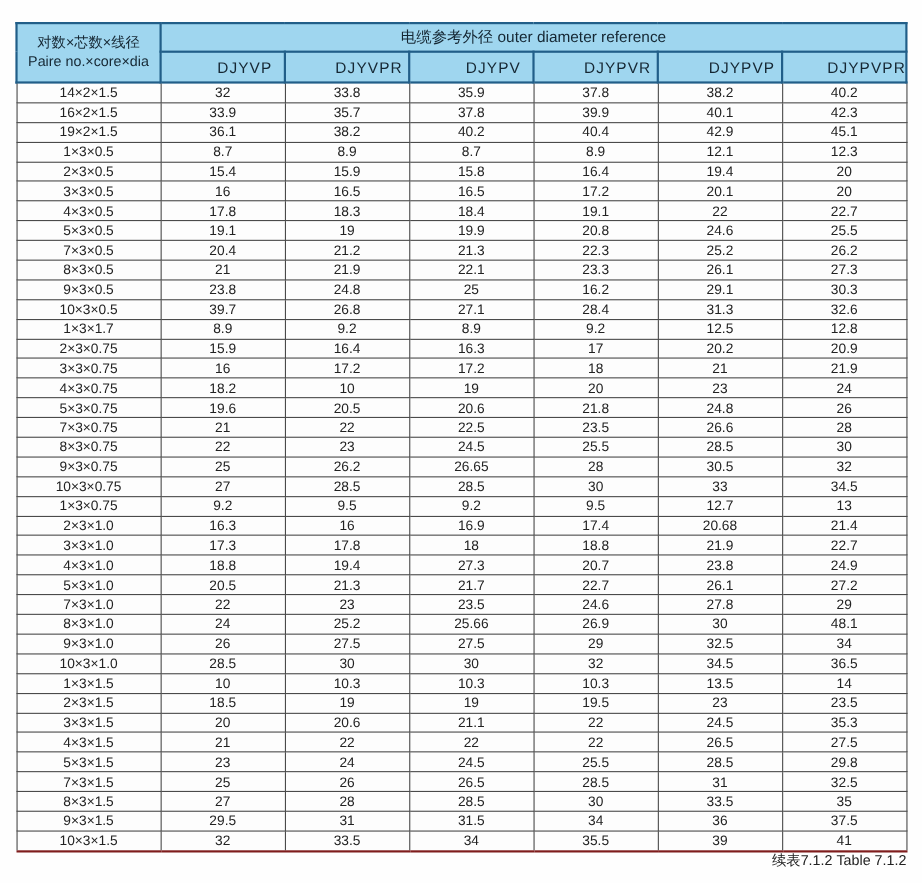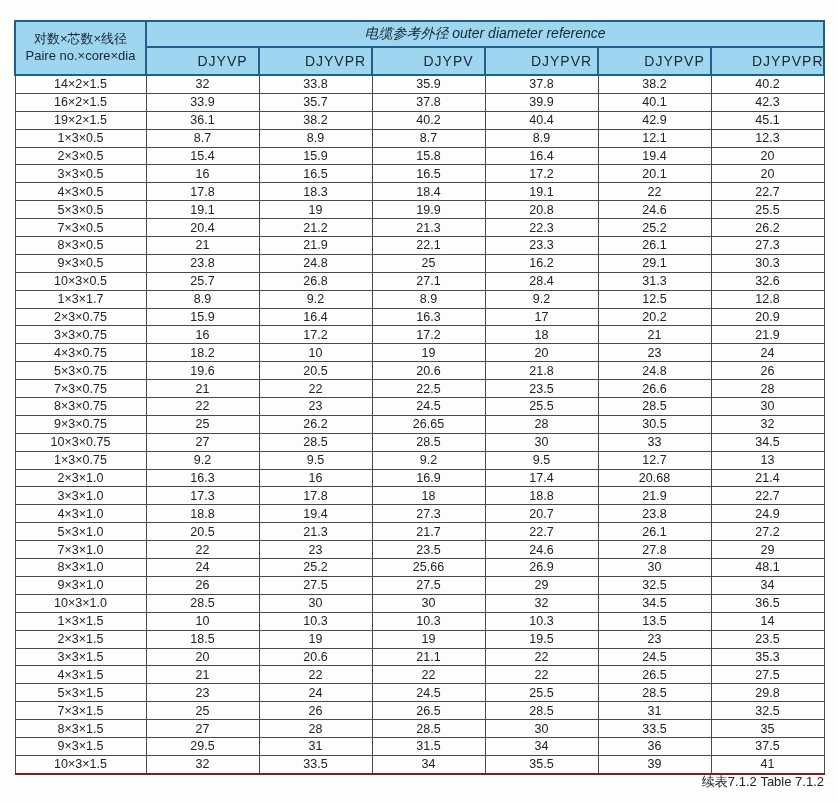--- a/index.html
+++ b/index.html
@@ -29,21 +29,20 @@
     border: 2px solid #215e88;
     color: #152733;
     font-weight: normal;
     padding: 0;
     margin-top: 14px;
   }
   th.span-head {
     height: 24px;
     font-size: 14px;
     text-align: center;
-    font-style: italic;
   }
   th.spec-head {
     font-size: 13px;
     line-height: 1.3;
     text-align: center;
   }
   th.col-head {
     height: 26px;
     font-size: 14px;
     letter-spacing: 1px;
@@ -202,21 +201,21 @@
           <td>9×3×0.5</td>
           <td>23.8</td>
           <td>24.8</td>
           <td>25</td>
           <td>16.2</td>
           <td>29.1</td>
           <td>30.3</td>
         </tr>
         <tr>
           <td>10×3×0.5</td>
-          <td>25.7</td>
+          <td>39.7</td>
           <td>26.8</td>
           <td>27.1</td>
           <td>28.4</td>
           <td>31.3</td>
           <td>32.6</td>
         </tr>
         <tr>
           <td>1×3×1.7</td>
           <td>8.9</td>
           <td>9.2</td>

